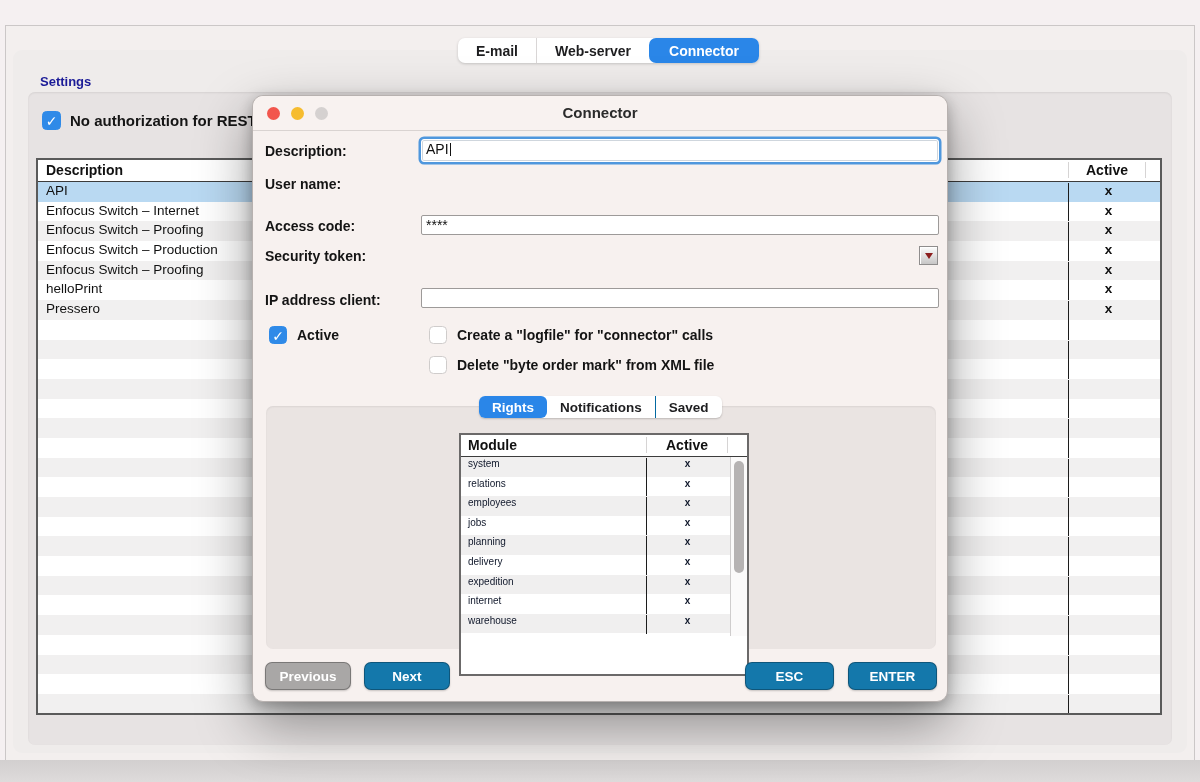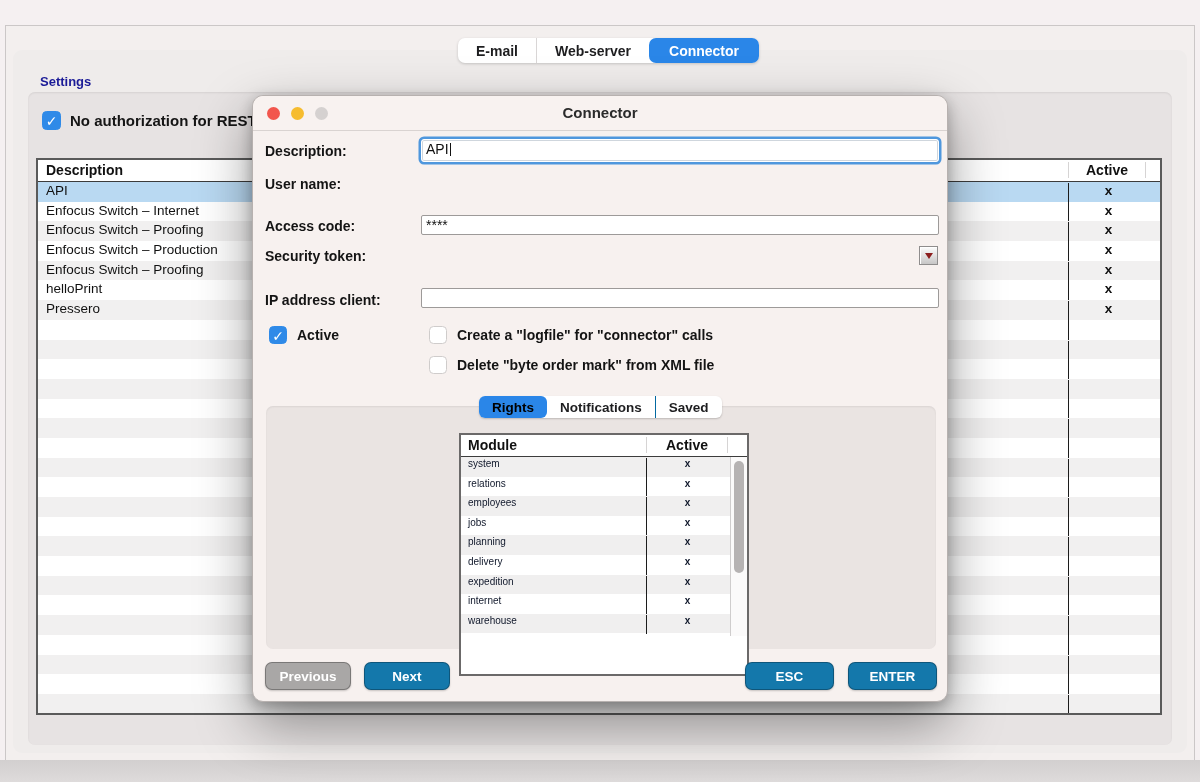--- a/index.html
+++ b/index.html
@@ -85,21 +85,21 @@
   .dlg-cb-row .cb { width:18px; height:18px; }
   .dlg-cb-row .cb.checked::after { line-height:18px; }
   .dlg-cb-label { font-size:14px; font-weight:bold; color:#141414; white-space:nowrap; }
 
   
   .inner-tabbar { position:absolute; left:226px; top:300px; height:22px; display:flex;
     background:#fff; border-radius:6px; box-shadow:0 1px 2px rgba(0,0,0,.2); z-index:3; }
   .inner-tab { display:flex; align-items:center; justify-content:center; font-size:13.5px;
     font-weight:bold; color:#1d1d1f; padding:0 13px; }
   .inner-tab.sep { border-left:1px solid #0369a1; }
-  .inner-tab.active { background:#2a86e8; color:#000000; border-radius:6px; }
+  .inner-tab.active { background:#2a86e8; color:#ffffff; border-radius:6px; }
 
   .rights-panel { position:absolute; left:13px; top:310px; width:670px; height:243px;
     background:#eae4e2; border-radius:7px; box-shadow:inset 0 1px 2px rgba(0,0,0,.07); }
 
   
   .mod-table { position:absolute; left:206px; top:337px; width:290px; height:243px;
     background:#fff; border:2px solid #6b6969; overflow:hidden; }
   .mt-header { position:relative; height:22px; border-bottom:1px solid #3c3c3c;
     font-weight:bold; font-size:14px; color:#111; }
   .mt-h-module { position:absolute; left:7px; top:2px; }

